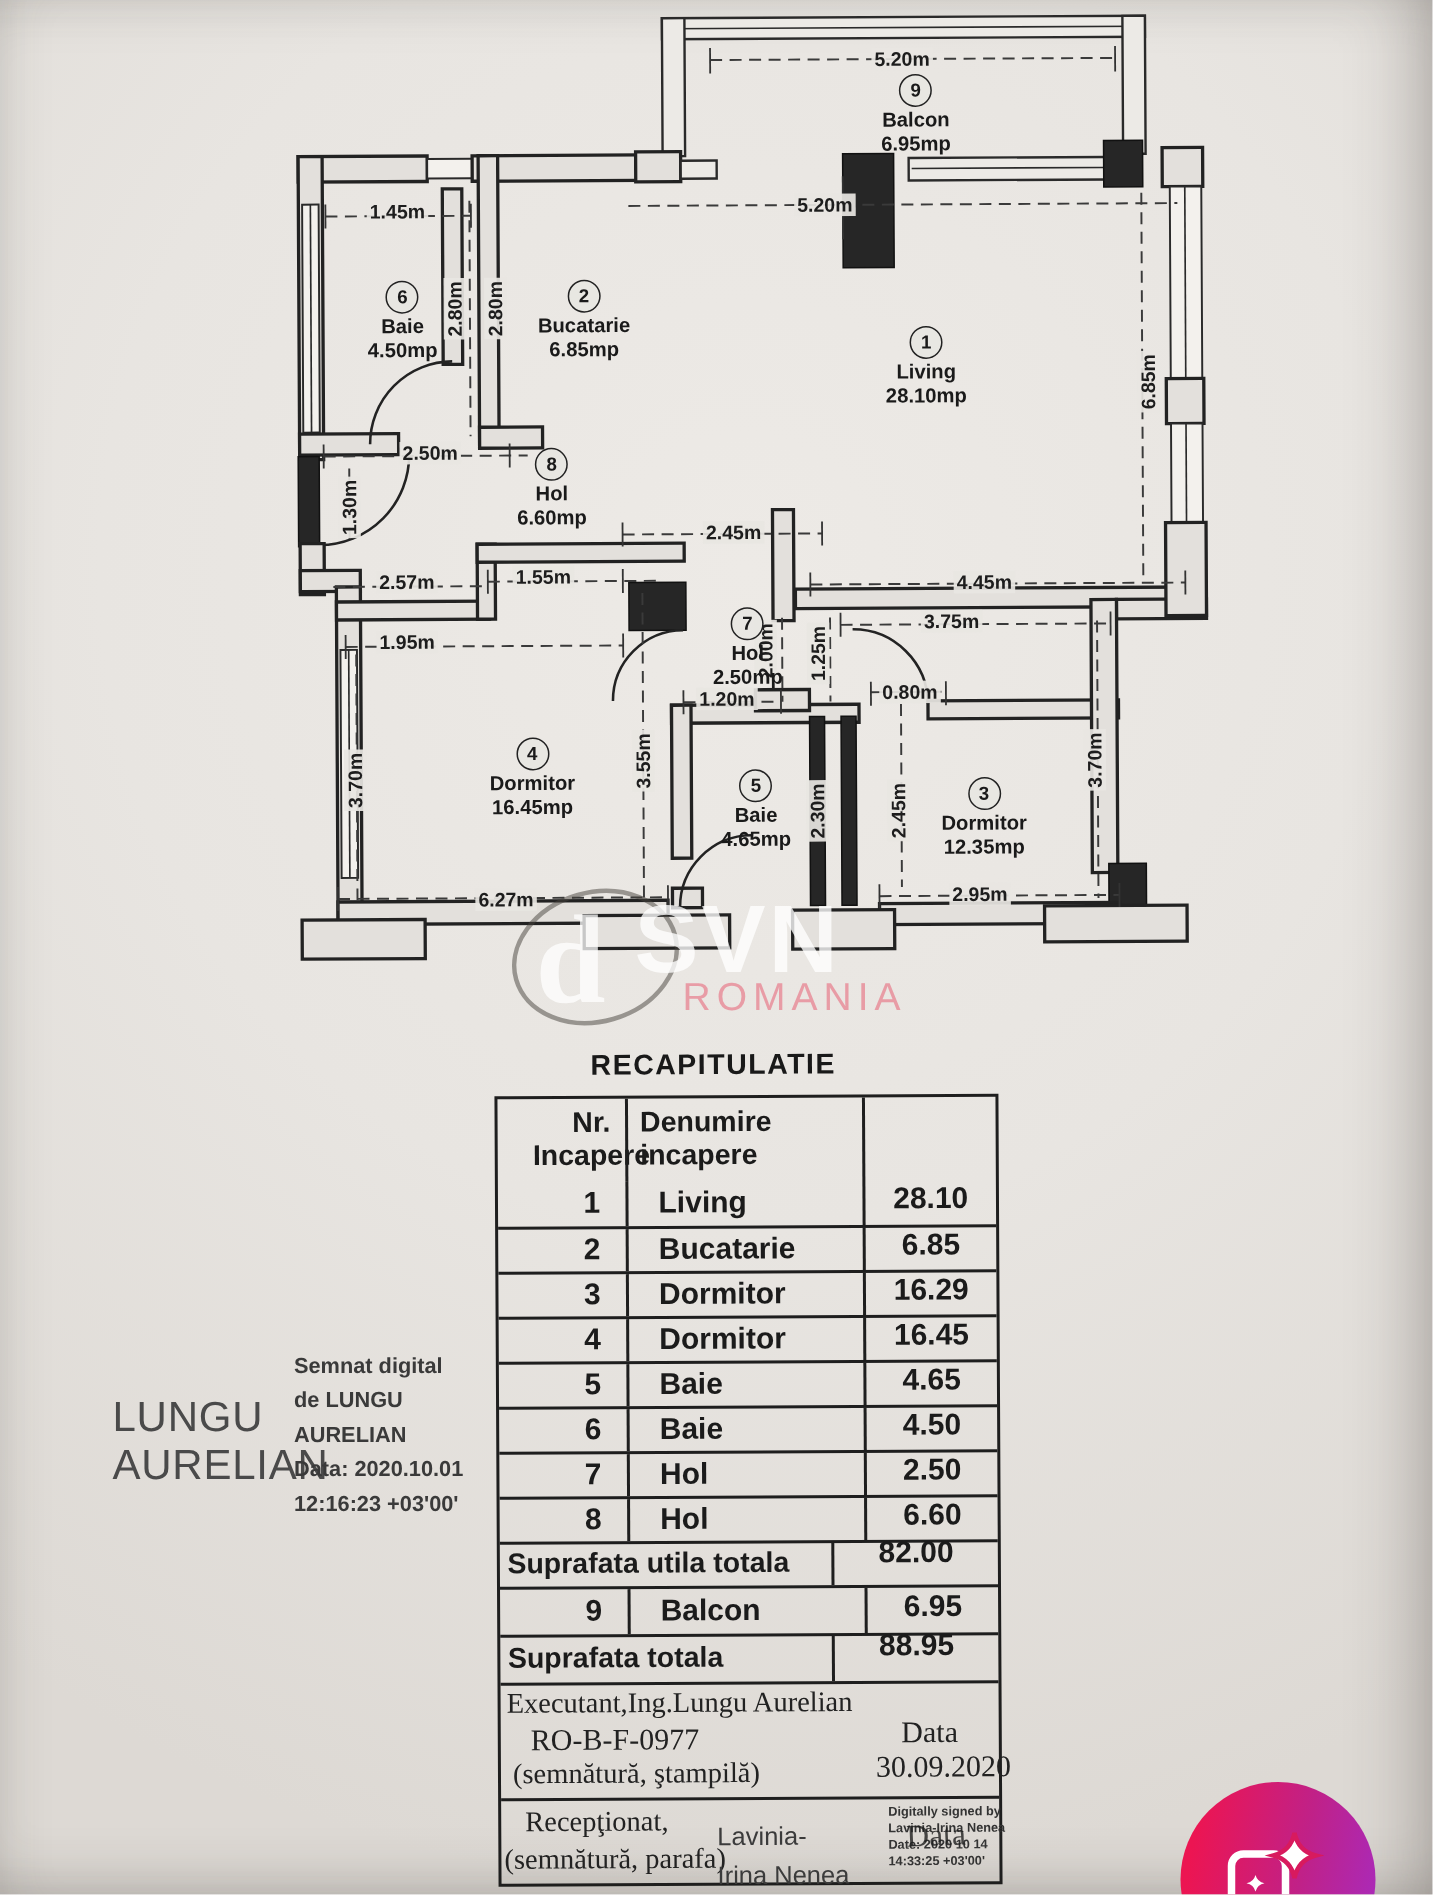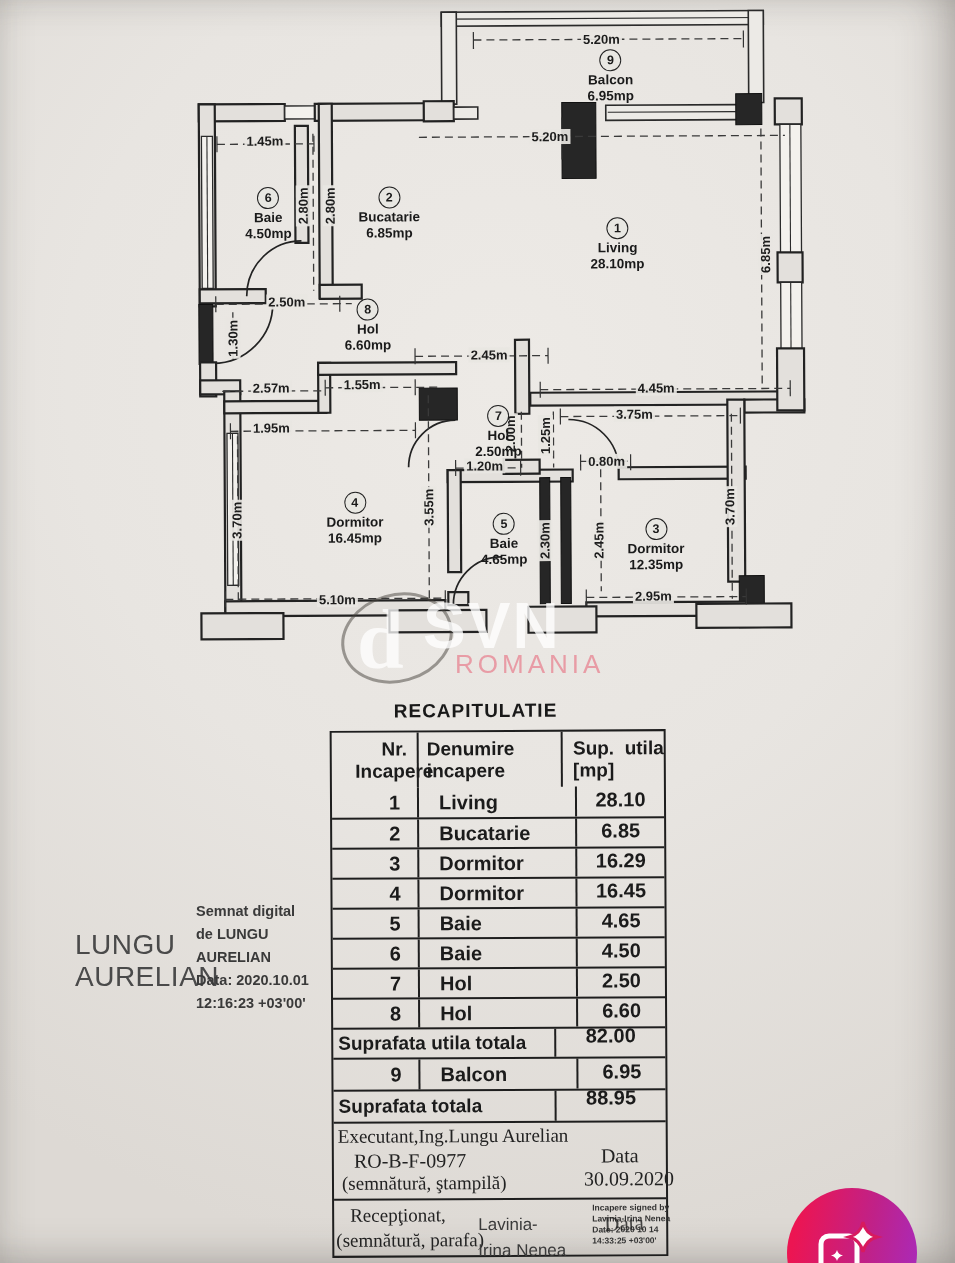--- a/index.html
+++ b/index.html
@@ -197,21 +197,21 @@
         <div class="dim" style="left: 634px; top: 415px;">3.75m</div>
         <div class="dim v" style="left: 510px; top: 434px;">2.00m</div>
         <div class="dim v" style="left: 545px; top: 436px;">1.25m</div>
         <div class="dim" style="left: 484px; top: 466px;">1.20m</div>
         <div class="dim" style="left: 606px; top: 462px;">0.80m</div>
         <div class="dim v" style="left: 236px; top: 519px;">3.70m</div>
         <div class="dim v" style="left: 428px; top: 507px;">3.55m</div>
         <div class="dim v" style="left: 544px; top: 541px;">2.30m</div>
         <div class="dim v" style="left: 598px; top: 541px;">2.45m</div>
         <div class="dim v" style="left: 729px; top: 508px;">3.70m</div>
-        <div class="dim" style="left: 336px; top: 599px;">5.10m</div>
+        <div class="dim" style="left: 336px; top: 599px;">6.27m</div>
         <div class="dim" style="left: 652px; top: 597px;">2.95m</div>
         <div class="room" style="left: 612px; top: 50px;">
           <div class="circ">9</div>
           <div class="nm">Balcon</div>
           <div class="ar">6.95mp</div>
         </div>
         <div class="room" style="left: 618px; top: 218px;">
           <div class="circ">1</div>
           <div class="nm">Living</div>
           <div class="ar">28.10mp</div>
@@ -281,24 +281,20 @@
 
   <div class="rtable">
     <div class="trow hrow">
       <div class="c1">
           <div>Nr.</div>
           <div>Incapere</div>
         </div>
       <div class="c2">
           <div>Denumire</div>
           <div>incapere</div>
-        </div>
-      <div class="c3">
-          <div>Sup.  utila</div>
-          <div>[mp]</div>
         </div>
     </div>
     <div id="trows">
         <div class="trow drow">
           <div class="c1">1</div>
           <div class="c2">Living</div>
           <div class="c3">28.10</div>
         </div>
         <div class="trow drow">
           <div class="c1">2</div>
@@ -357,21 +353,21 @@
       <div style="position:absolute;left:250px;top:45px;font-size:20px;">30.09.2020</div>
     </div>
     <div class="recep">
       <div style="position:absolute;left:16px;top:4px;">Recepţionat,</div>
       <div style="position:absolute;left:2px;top:29px;">(semnătură, parafa)</div>
       <div class="recep-name">
         <div>Lavinia-</div>
         <div>Irina Nenea</div>
       </div>
       <div class="stamp" id="stamp-lines">
-          <div>Incapere signed by</div>
+          <div>Digitally signed by</div>
           <div>Lavinia-Irina Nenea</div>
           <div>Date: 2020 10 14</div>
           <div>14:33:25 +03'00'</div>
         </div>
       <div class="stamp-data">Data</div>
     </div>
   </div>
 
   <div class="badge">
     <svg width="70" height="70" viewBox="0 0 70 70" style="position:absolute;left:26px;top:32px;">

